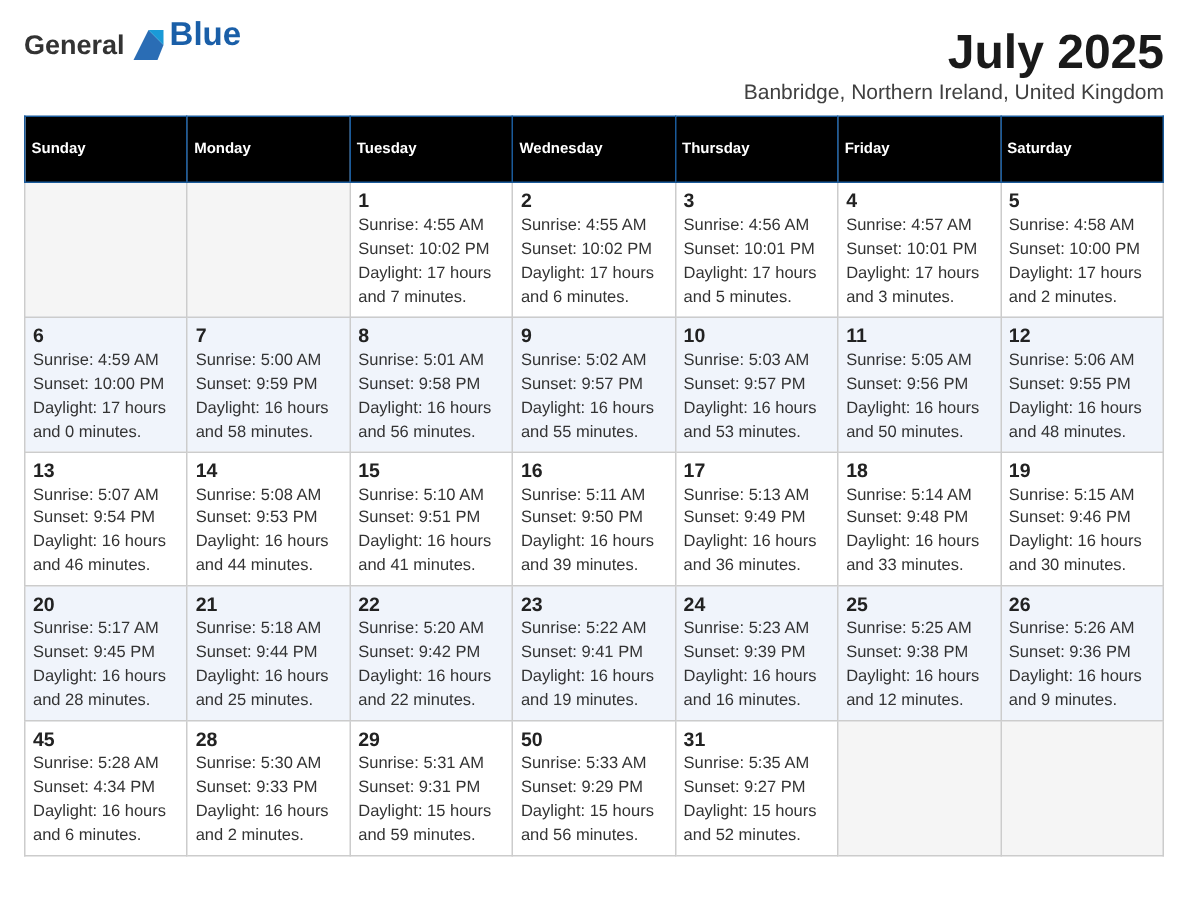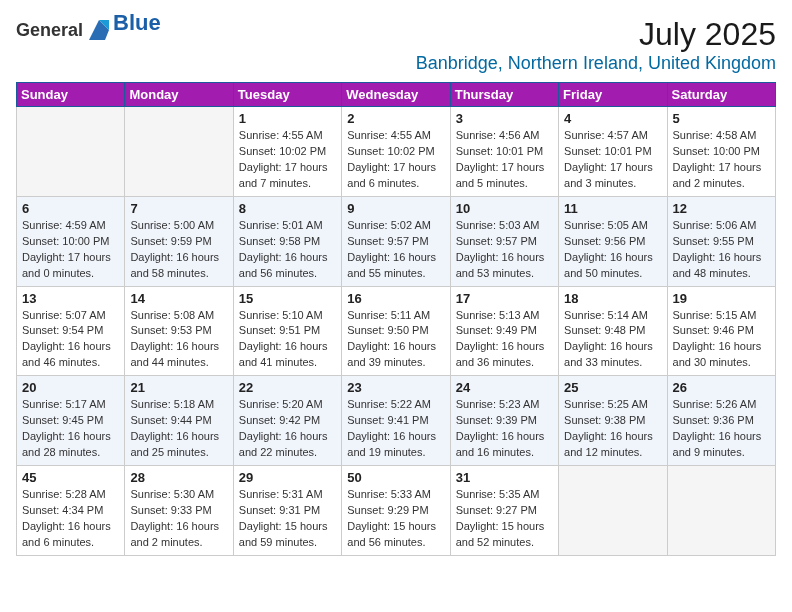--- a/index.html
+++ b/index.html
@@ -34,37 +34,37 @@
     .logo-icon {
       width: 28px;
       height: 28px;
       margin-left: 2px;
     }
     .title-block {
       text-align: right;
     }
     .main-title {
       font-size: 32px;
-      font-weight: normal;
+      font-weight: bold;
       color: #1a1a1a;
     }
     .subtitle {
-      font-size: 18px;
-      color: #0369a1;
+      font-size: 14px;
+      color: #404040;
     }
     .calendar {
       width: 100%;
       border-collapse: collapse;
       margin-top: 8px;
     }
     .calendar th {
-      background: #a21caf;
+      background: #000000;
       color: #fff;
-      font-size: 13px;
-      padding: 4px 4px;
+      font-size: 10px;
+      padding: 16px 4px;
       text-align: left;
       border: 1px solid #1a5a9a;
     }
     .calendar td {
       vertical-align: top;
       border: 1px solid #ccc;
       padding: 4px 5px;
       width: 108px;
       min-height: 80px;
       font-size: 11px;

